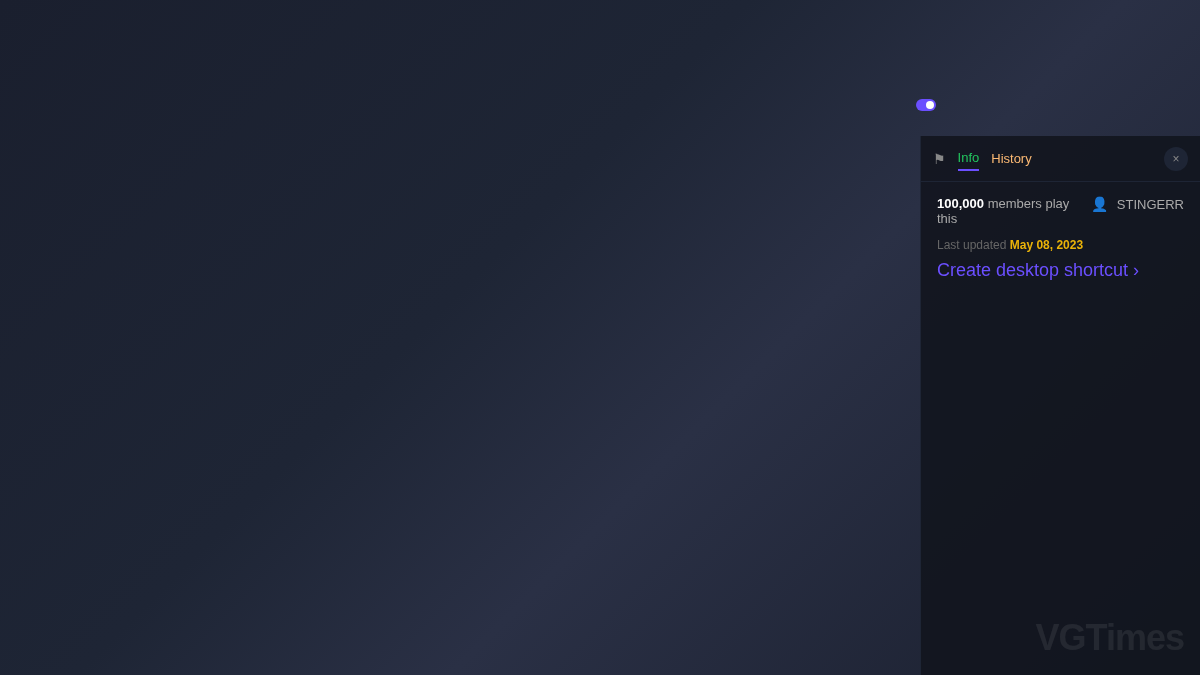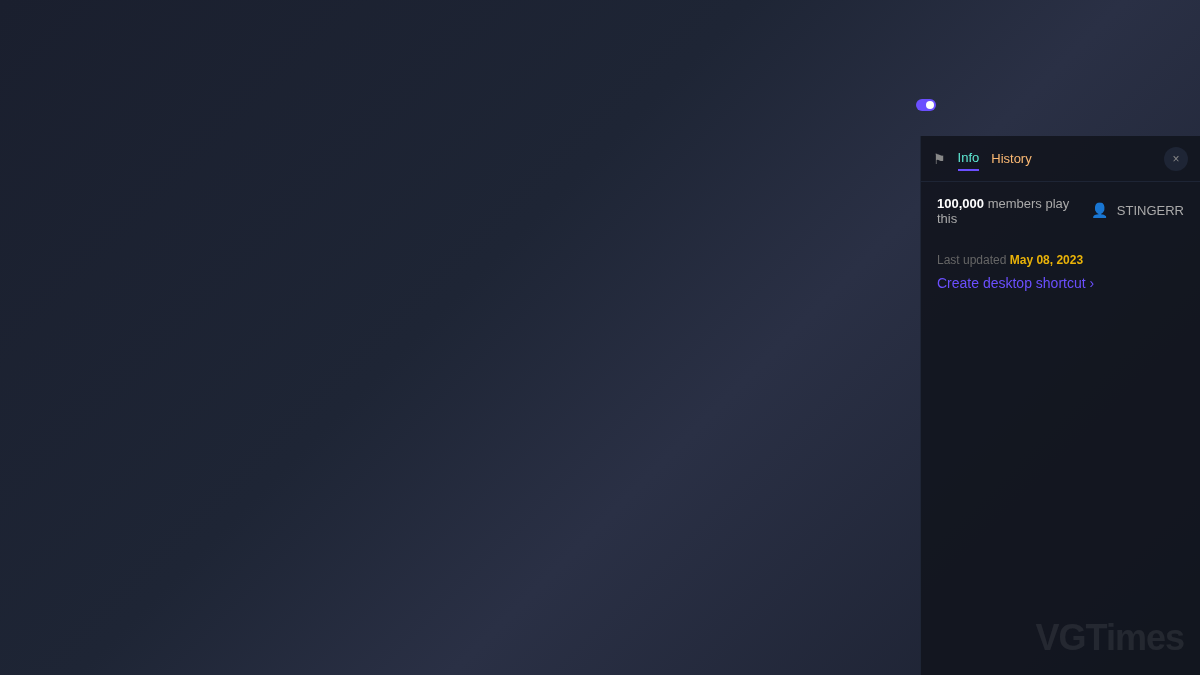--- a/index.html
+++ b/index.html
@@ -452,21 +452,21 @@
     }
 
     .tab-btn {
       font-size: 13px;
       color: #fdba74;
       cursor: pointer;
       padding: 4px 0;
     }
 
     .tab-btn.active {
-      color: #5eead4;
+      color: #22c55e;
       border-bottom: 2px solid #6b4fff;
     }
 
     .close-panel-btn {
       margin-left: auto;
       width: 24px;
       height: 24px;
       background: #1e2535;
       border-radius: 50%;
       display: flex;
@@ -515,21 +515,21 @@
       font-size: 12px;
       color: #666;
       margin-bottom: 8px;
     }
 
     .last-updated strong {
       color: #eab308;
     }
 
     .create-shortcut {
-      font-size: 14px;
+      font-size: 18px;
       color: #6b4fff;
       cursor: pointer;
     }
 
     
     .vgtimes-watermark {
       position: absolute;
       bottom: 16px;
       right: 16px;
       font-size: 36px;
@@ -737,21 +737,21 @@
     </div>
 
     <div class="info-panel">
       <div class="info-panel-tabs">
         <span class="flag-icon">⚑</span>
         <span class="tab-btn active">Info</span>
         <span class="tab-btn">History</span>
         <div class="close-panel-btn">×</div>
       </div>
       <div class="info-content">
-        <div style="display:flex; align-items:flex-end; justify-content:space-between; margin-bottom:23px;">
+        <div style="display:flex; align-items:flex-start; justify-content:space-between; margin-bottom:8px;">
           <div class="members-count">
             <strong>100,000</strong>
             <span>members play this</span>
           </div>
           <div class="user-row">
             <span class="user-icon-info">👤</span>
             <span class="username-info">STINGERR</span>
           </div>
         </div>
         <div class="last-updated">

